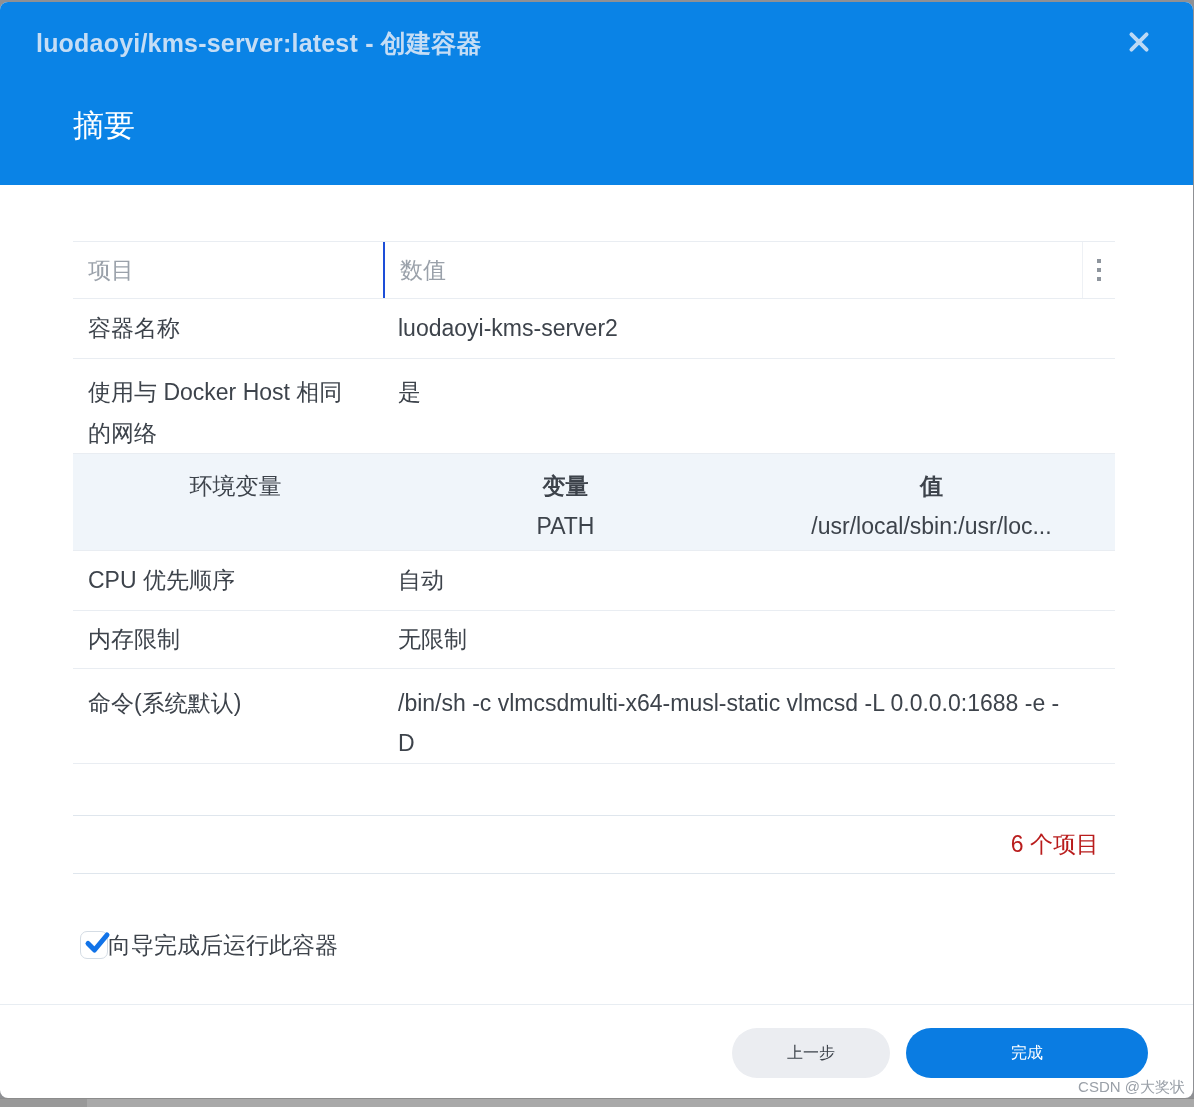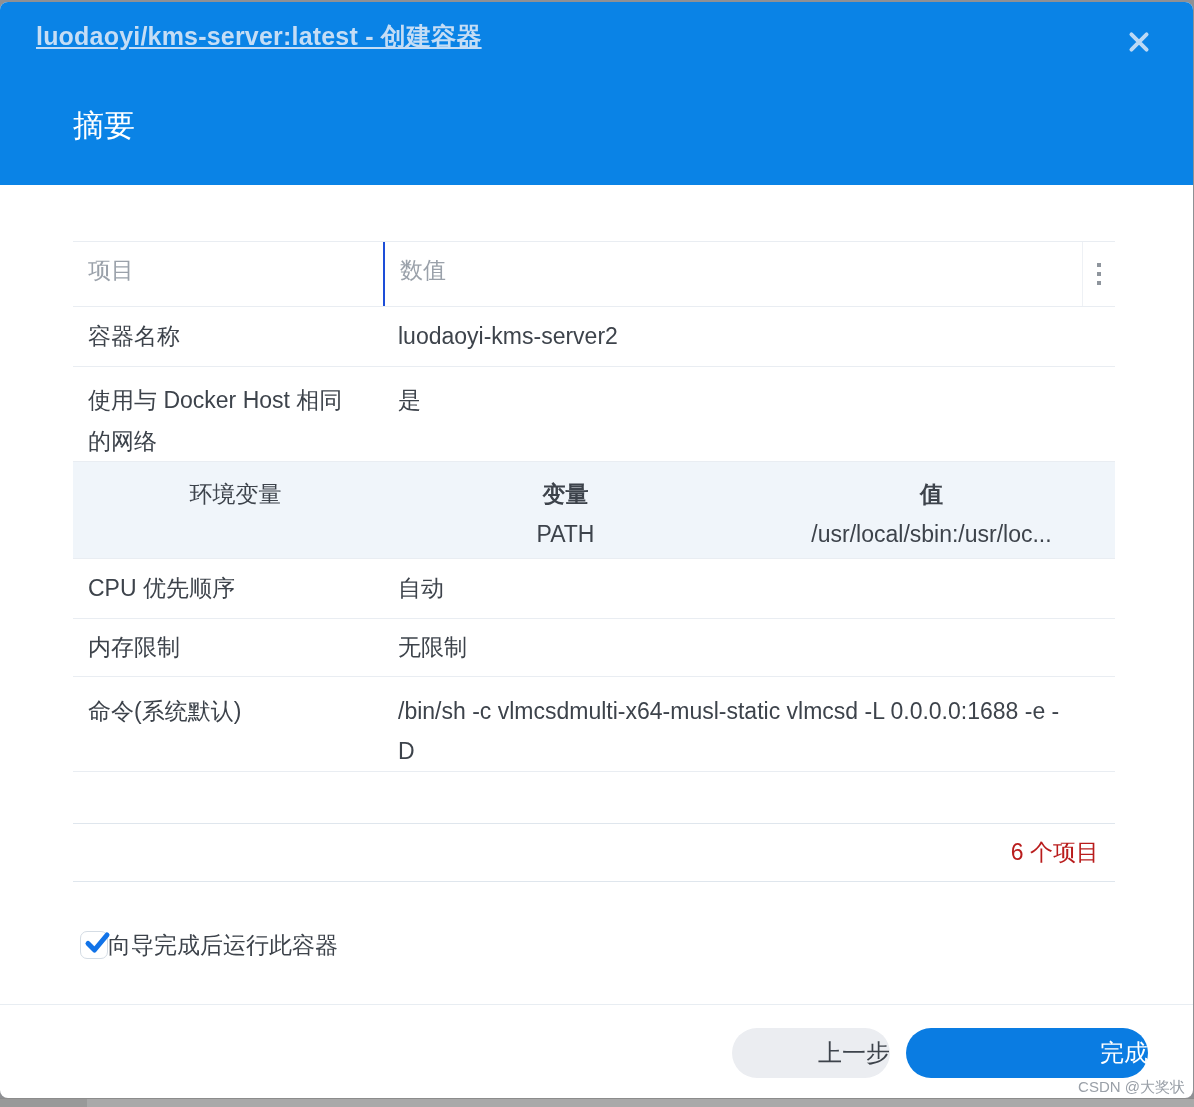--- a/index.html
+++ b/index.html
@@ -13,39 +13,39 @@
   .dialog {
     position:absolute; left:0; top:2px; width:1193px; height:1096px;
     background:#ffffff; border-radius:8px; overflow:hidden;
   }
   
   .titlebar {
     position:absolute; left:0; top:0; width:100%; height:183px;
     background:#0a83e6;
   }
   .win-title {
-    position:absolute; left:36px; top:18px;
-    font-size:25px; font-weight:bold; color:#c5ddf5; letter-spacing:0.2px;text-decoration:underline;
+    position:absolute; left:36px; top:25px;
+    font-size:25px; font-weight:bold; color:#c5ddf5; letter-spacing:0.2px;
   }
   .close-btn {
     position:absolute; right:38px; top:26px; width:32px; height:32px;
     display:flex; align-items:center; justify-content:center; cursor:pointer;
   }
   .section-title {
     position:absolute; left:73px; top:103px;
     font-size:31px; font-weight:normal; color:#ffffff;
   }
   
   .table {
     position:absolute; left:73px; top:239px; width:1042px;
     font-size:23px; color:#3d434b;
   }
   .t-header {
     display:grid; grid-template-columns:310px 1fr 33px;
-    height:66px; border-top:1px solid #e9edf2; border-bottom:1px solid #e9edf2;
+    height:58px; border-top:1px solid #e9edf2; border-bottom:1px solid #e9edf2;
     color:#9aa1aa;
   }
   .t-header .hcell { line-height:56px; padding-left:15px; }
   .t-header .hcell.c2 { border-left:2px solid #1d4ed8; }
   .kebab-cell {
     border-left:1px solid #eef1f5;
     display:flex; flex-direction:column; align-items:center; justify-content:center;
     gap:5px; cursor:pointer;
   }
   .kebab-cell i { width:4px; height:4px; background:#8e959d; display:block; }
@@ -83,21 +83,21 @@
     border:1px solid #d4dce4; border-radius:7px; position:relative;
   }
   .checkbox svg { position:absolute; left:1px; top:-4px; overflow:visible; }
   .run-label { font-size:23px; color:#3d434b; }
   
   .footer-divider {
     position:absolute; left:0; top:1002px; width:100%; height:1px; background:#e8edf2;
   }
   .btn {
     position:absolute; top:1026px; height:50px; border:none; border-radius:25px;
-    font-size:24px; font-family:inherit; cursor:pointer;text-align:right;
+    font-size:16px; font-family:inherit; cursor:pointer;
   }
   .btn-back { left:732px; width:158px; background:#ebedf1; color:#3d434b; }
   .btn-finish { left:906px; width:242px; background:#0a7ce2; color:#ffffff; }
   .watermark {
     position:absolute; right:8px; top:1076px;
     font-size:15px; color:#9aa0a8;
   }
   
   .screen-bottom {
     position:absolute; left:0; top:1098px; width:100%; height:9px;

